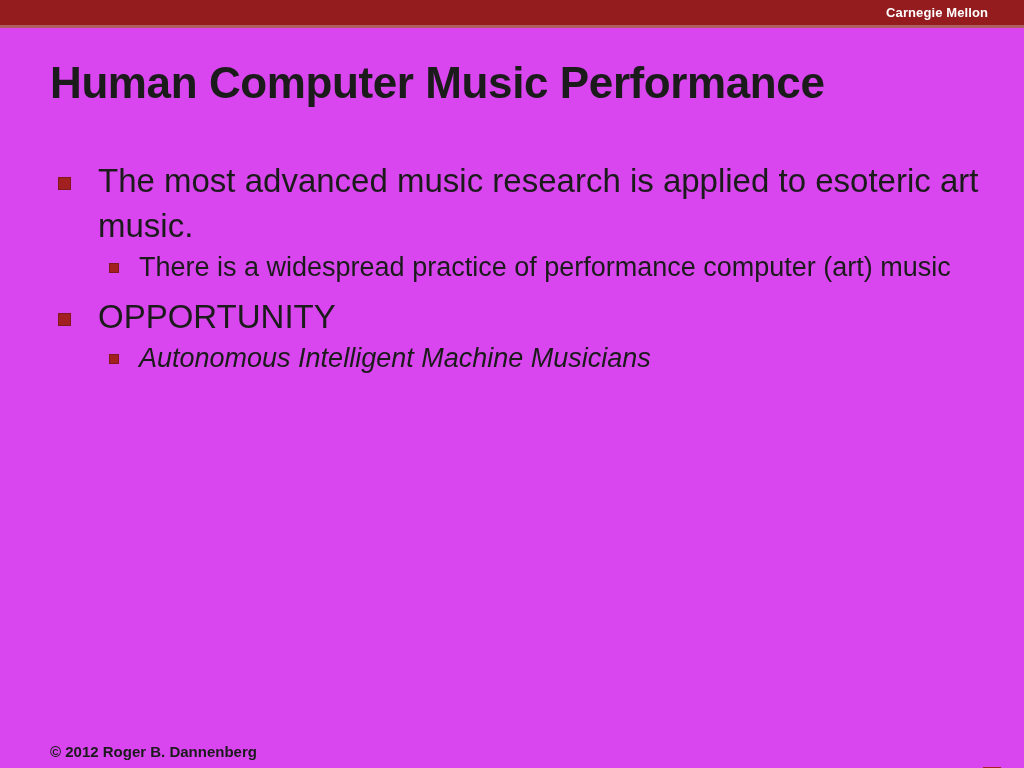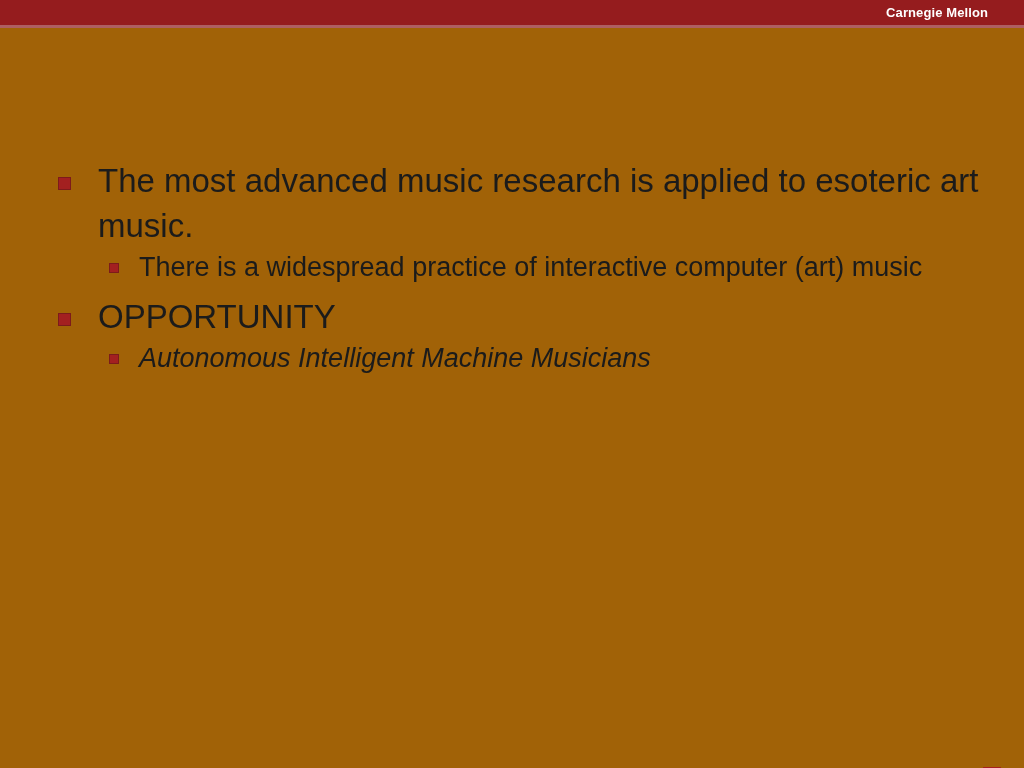--- a/index.html
+++ b/index.html
@@ -8,21 +8,21 @@
     background: #ffffff;
   }
   body {
     font-family: "Liberation Sans", sans-serif;
     -webkit-font-smoothing: antialiased;
   }
   #slide {
     position: relative;
     width: 1024px;
     height: 768px;
-    background: #a16207;
+    background: #d946ef;
     overflow: hidden;
   }
 
   
   .header-bar {
     position: absolute;
     left: 0;
     top: 0;
     width: 1024px;
     height: 25px;
@@ -141,40 +141,42 @@
 </style>
 </head>
 <body>
 
 <div id="slide">
 
   <div class="header-bar"></div>
   <div class="header-underline"></div>
   <div class="brand">Carnegie Mellon</div>
 
+  <div class="slide-title">Human Computer Music Performance</div>
 
   <div class="body">
 
     <div class="l1">
       <span class="marker"></span>
       <span class="l1-text">The most advanced music research is applied to esoteric art music.</span>
     </div>
     <div class="l2">
       <span class="marker"></span>
-      <span class="l2-text">There is a widespread practice of interactive computer (art) music</span>
+      <span class="l2-text">There is a widespread practice of performance computer (art) music</span>
     </div>
 
     <div class="group-gap"></div>
 
     <div class="l1">
       <span class="marker"></span>
       <span class="l1-text">OPPORTUNITY</span>
     </div>
     <div class="l2">
       <span class="marker"></span>
       <span class="l2-text italic">Autonomous Intelligent Machine Musicians</span>
     </div>
 
   </div>
 
+  <div class="footer-copy">© 2012 Roger B. Dannenberg</div>
   <div class="page-badge">33</div>
 
 </div>
 
 </body></html>

